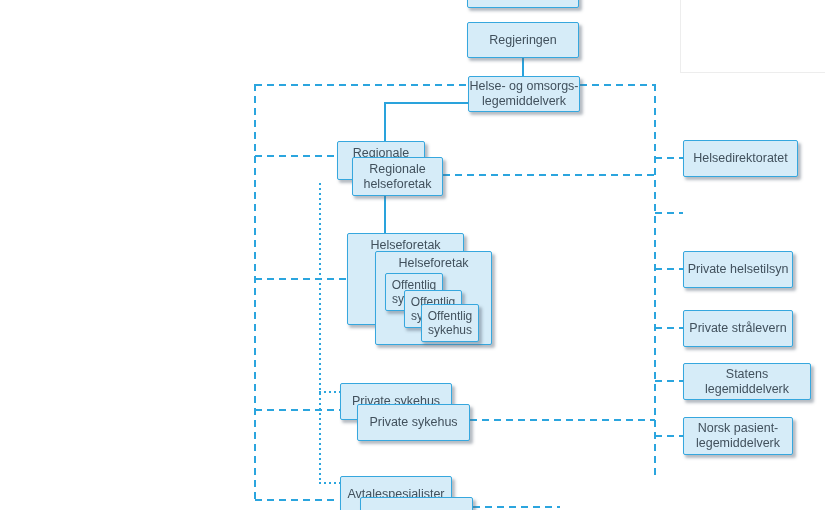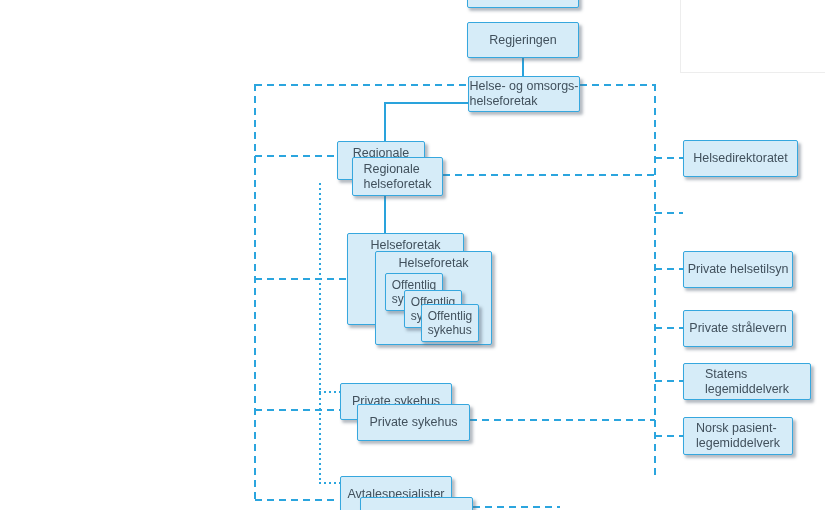--- a/index.html
+++ b/index.html
@@ -2,21 +2,21 @@
 <html><head>
 <meta charset="utf-8">
 <style>
   html,body{margin:0;padding:0;background:#fff;}
   #stage{position:relative;width:825px;height:510px;overflow:hidden;background:#ffffff;
          font-family:"Liberation Sans",sans-serif;}
   #page-title{position:absolute;left:8px;top:2px;font-size:38px;font-weight:bold;
               color:#1898d6;letter-spacing:-0.5px;}
   .node{position:absolute;background:#d6ecf8;border:1.6px solid #36a7de;border-radius:2px;
         box-shadow:2.5px 3px 3px rgba(90,105,120,0.45);
-        display:flex;align-items:center;justify-content:center;text-align:left;
+        display:flex;align-items:center;justify-content:center;text-align:center;
         color:#41505c;font-size:12.5px;line-height:1.18;white-space:pre-line;
         z-index:2;box-sizing:border-box;}
   .top-text{align-items:flex-start;padding-top:4px;}
   .z3{z-index:3}.z4{z-index:4}.z5{z-index:5}.z6{z-index:6}
   .ln{position:absolute;z-index:1;}
   .solid-v{width:2px;background:#2aa3dc;}
   .solid-h{height:2px;background:#2aa3dc;}
   .dash-h{height:2px;background:repeating-linear-gradient(90deg,#2ba5de 0 7px,transparent 7px 12px);}
   .dash-v{width:2px;background:repeating-linear-gradient(180deg,#2ba5de 0 7px,transparent 7px 12px);}
   .dot-v{width:2px;background:repeating-linear-gradient(180deg,#2ba5de 0 2px,transparent 2px 5px);}
@@ -55,21 +55,21 @@
   <div class="ln dash-h" style="left:655px;top:380px;width:28px;"></div>
   <div class="ln dash-h" style="left:655px;top:435px;width:28px;"></div>
 
   <div class="ln dot-v" style="left:319px;top:183px;height:301px;"></div>
   <div class="ln dot-h" style="left:319px;top:391px;width:22px;"></div>
   <div class="ln dot-h" style="left:319px;top:482px;width:22px;"></div>
 
   <div class="node" style="left:467px;top:-30px;width:112px;height:38px;"></div>
   <div class="node" style="left:467px;top:22px;width:112px;height:36px;">Regjeringen</div>
   <div class="node" style="left:468px;top:76px;width:112px;height:36px;">Helse- og omsorgs-
-helseforetak</div>
+legemiddelverk</div>
 
   <div class="node top-text" style="left:337px;top:141px;width:88px;height:39px;">Regionale</div>
   <div class="node z3" style="left:352px;top:157px;width:91px;height:39px;">Regionale
 helseforetak</div>
 
   <div class="node top-text" style="left:347px;top:233px;width:117px;height:92px;">Helseforetak</div>
   <div class="node top-text z3" style="left:375px;top:251px;width:117px;height:94px;">Helseforetak</div>
   <div class="node z4" style="left:385px;top:273px;width:58px;height:38px;font-size:12px;">Offentlig
 sykehus</div>
   <div class="node z5" style="left:404px;top:290px;width:58px;height:38px;font-size:12px;">Offentlig

